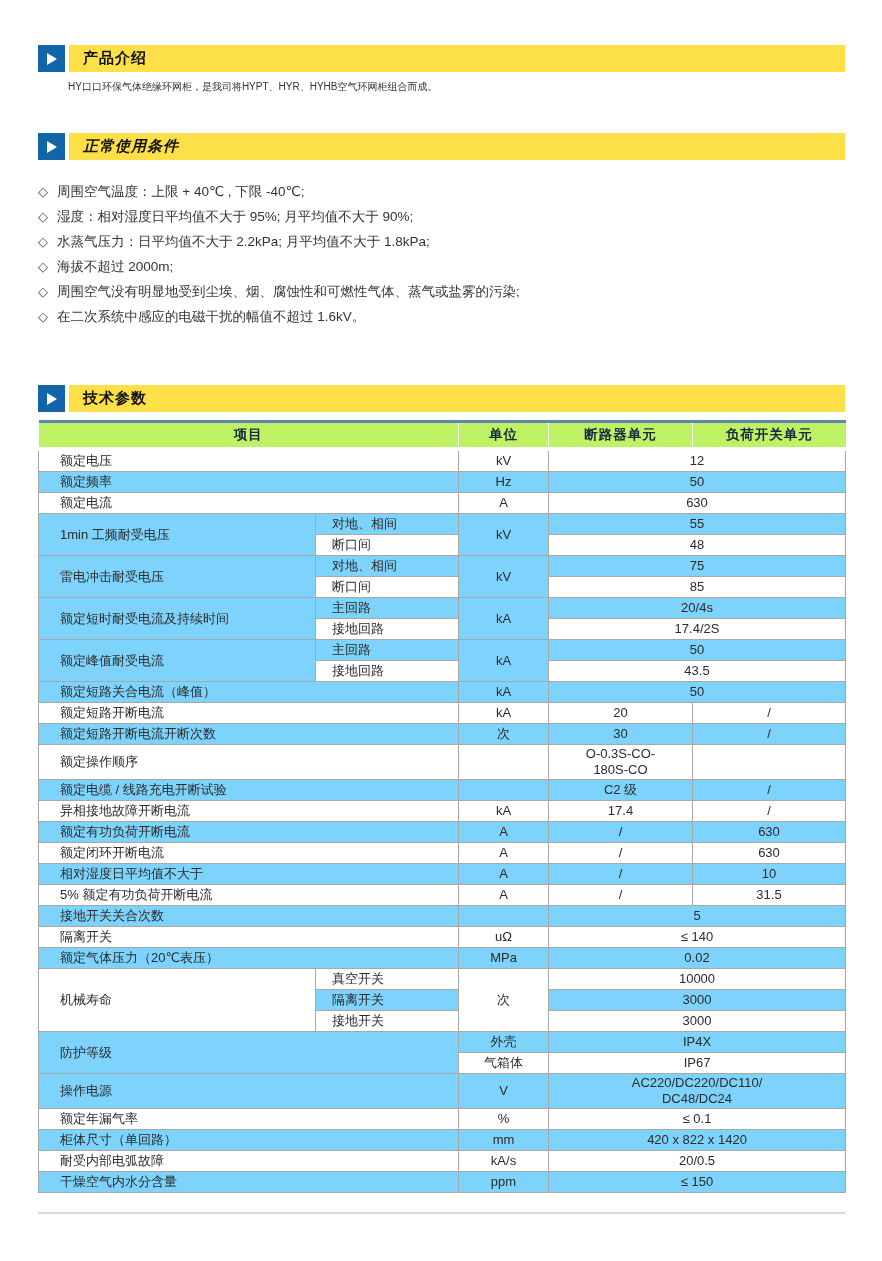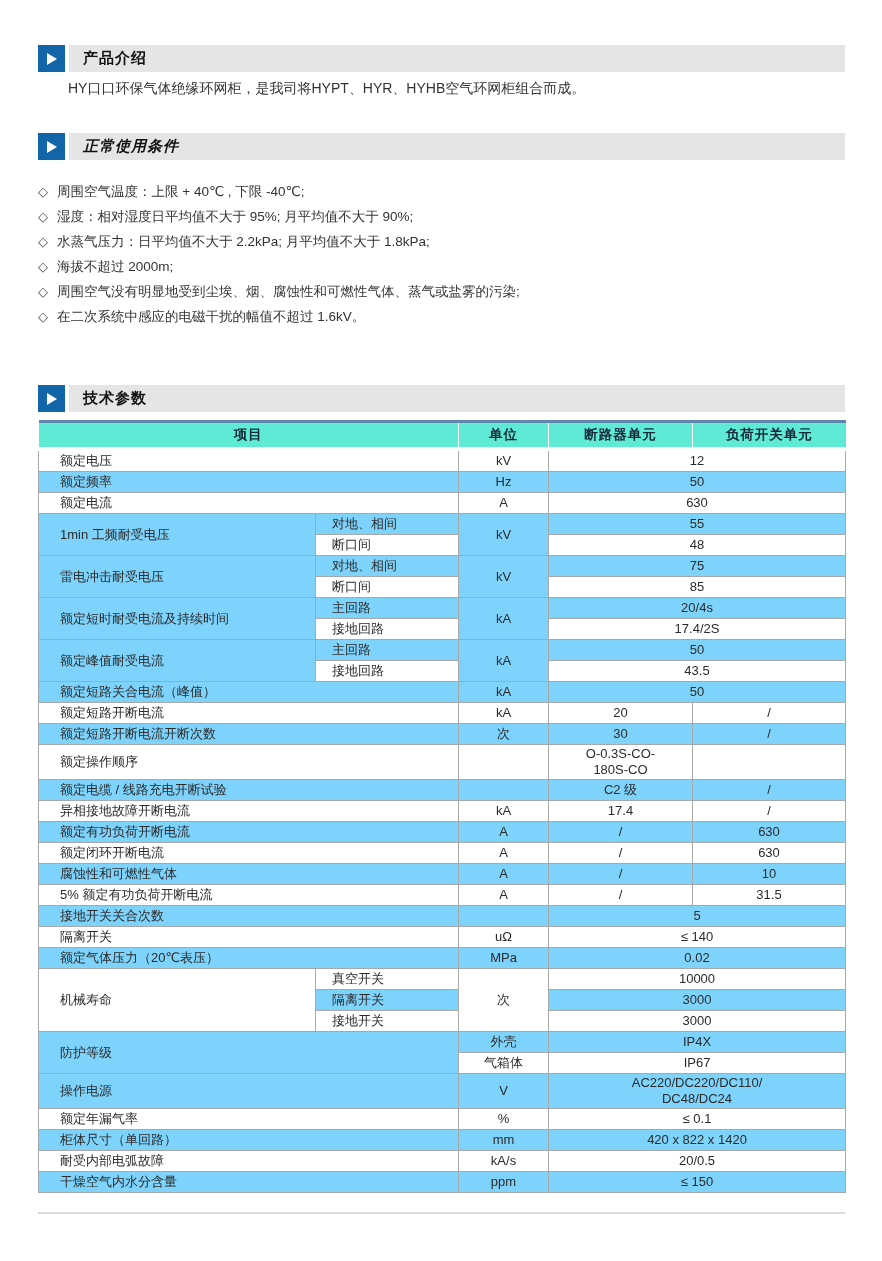--- a/index.html
+++ b/index.html
@@ -13,38 +13,38 @@
   .sec-icon {
     width:27px; height:27px; background:#1365a9; flex:0 0 27px;
     display:flex; align-items:center; justify-content:center; margin-right:4px;
   }
   .sec-icon .tri {
     width:0; height:0;
     border-left:10px solid #ffffff;
     border-top:6px solid transparent;
     border-bottom:6px solid transparent;
   }
-  .sec-bar-bg { flex:1; background:#e5e5e5; display:flex; align-items:center; }
+  .sec-bar-bg { flex:1; background:#fde047; display:flex; align-items:center; }
   .sec-title { font-size:15px; font-weight:bold; color:#111; padding-left:14px; letter-spacing:1px; }
 
   
-  .intro-text { position:absolute; left:68px; top:80px; margin:0; font-size:14px; color:#333; }
+  .intro-text { position:absolute; left:68px; top:80px; margin:0; font-size:10px; color:#333; }
 
   
   .cond-list { position:absolute; left:38px; top:179px; margin:0; padding:0; list-style:none; }
   .cond-list li { height:25px; line-height:25px; font-size:13.5px; color:#333; }
   .diam { margin-right:9px; font-size:13px; color:#444; }
 
   
   .specs {
     position:absolute; left:38px; top:420px; width:807px;
     border-collapse:collapse; table-layout:fixed; font-size:13px;
   }
   .specs th {
-    background:#5eead4; border-top:3px solid #5f87ae; border-bottom:4px solid #ffffff;
+    background:#bef264; border-top:3px solid #5f87ae; border-bottom:4px solid #ffffff;
     border-left:1px solid #ffffff; height:24px; font-size:13.5px; font-weight:bold;
     color:#15283c; text-align:center; padding:0; letter-spacing:1px;
   }
   .specs th:first-child { border-left:none; }
   .specs td {
     border:1px solid #a8a8a8; height:20px; text-align:center;
     padding:0 4px; color:#2b2b2b; white-space:pre-line; line-height:20px;
   }
   .specs td.l1 { text-align:left; padding-left:21px; }
   .specs td.l2 { text-align:left; padding-left:16px; }
@@ -209,21 +209,21 @@
           <td>/</td>
           <td>630</td>
         </tr>
         <tr class="white">
           <td colspan="2" class="l1">额定闭环开断电流</td>
           <td>A</td>
           <td>/</td>
           <td>630</td>
         </tr>
         <tr class="gray">
-          <td colspan="2" class="l1">腐蚀性和可燃性气体</td>
+          <td colspan="2" class="l1">相对湿度日平均值不大于</td>
           <td>A</td>
           <td>/</td>
           <td>10</td>
         </tr>
         <tr class="white">
           <td colspan="2" class="l1">5% 额定有功负荷开断电流</td>
           <td>A</td>
           <td>/</td>
           <td>31.5</td>
         </tr>

